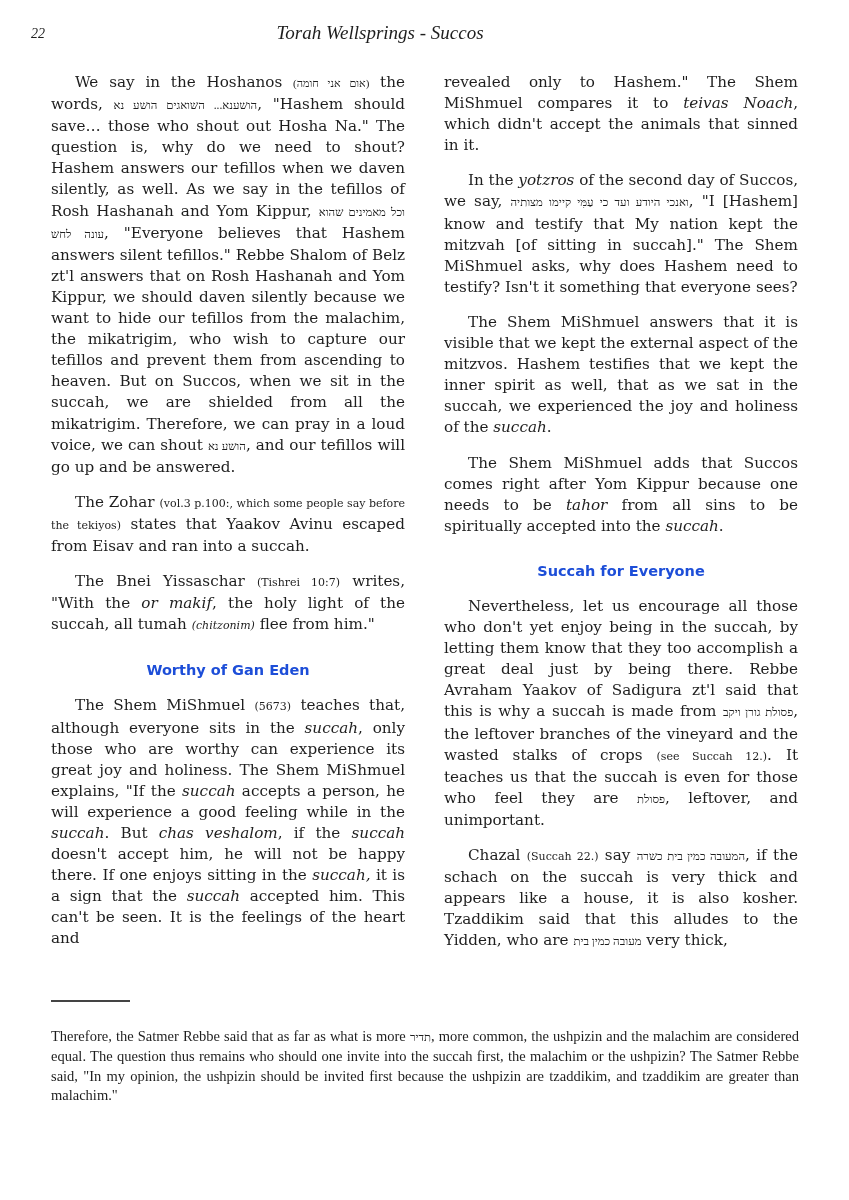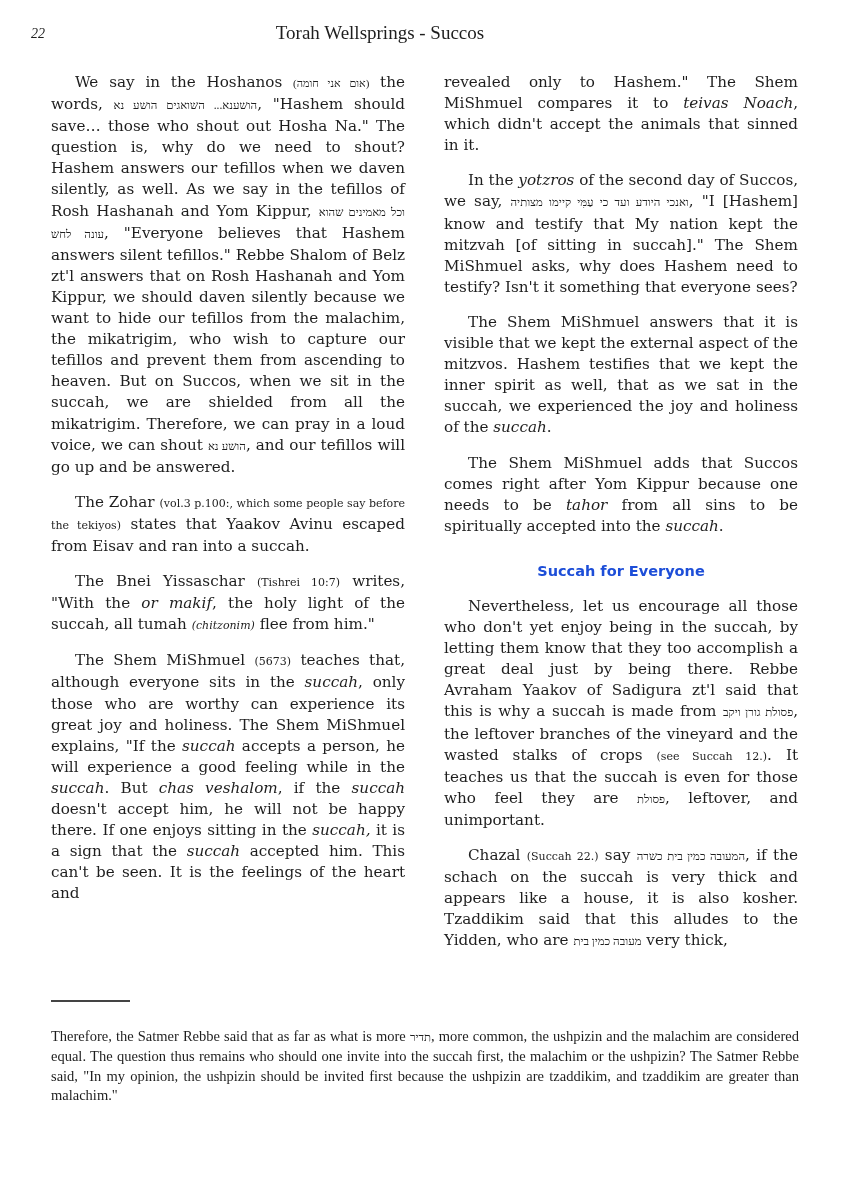--- a/index.html
+++ b/index.html
@@ -1,19 +1,19 @@
 <!DOCTYPE html>
 <html><head>
   <meta charset="utf-8">
   <style>
     html, body { margin: 0; padding: 0; background: #ffffff; }
     body { width: 849px; height: 1200px; position: relative; overflow: hidden; color: #1e1e1e; font-family: "DejaVu Serif", serif; }
     .header { position: absolute; top: 0; left: 0; width: 760px; height: 40px; }
     .page-num { position: absolute; left: 31px; top: 26px; font-style: italic; font-size: 14px; font-family: "Liberation Serif", serif; }
-    .running-title { position: absolute; left: 0; right: 0; top: 22px; text-align: center; font-size: 19px; font-family: "Liberation Serif", serif; }
+    .running-title { position: absolute; left: 0; right: 0; top: 22px; text-align: center; font-style: italic; font-size: 19px; font-family: "Liberation Serif", serif; }
     .col { position: absolute; top: 72px; width: 354px; font-size: 15.2px; line-height: 21.1px; text-align: justify; }
     .col.left { left: 51px; }
     .col.right { left: 444px; }
     p { margin: 0 0 14px 0; text-indent: 24px; }
     p.cont { text-indent: 0; }
     .he { font-family: Liberation Serif, serif; font-size: 11.5px; }
     .small { font-size: 11px; }
     i { font-style: italic; }
     h3 { font-family: "DejaVu Sans", sans-serif; font-weight: bold; font-size: 14.5px; text-align: center; margin: 24px 0 14px 0; color: #1d4ed8; }
     .rule { position: absolute; left: 51px; top: 1000px; width: 79px; height: 1.5px; background: #444; }
@@ -28,20 +28,21 @@
   <div class="running-title">Torah Wellsprings - Succos</div>
 </div>
 
 <div class="col left">
   <p><span>We say in the Hoshanos </span><span class="he small">(אום אני חומה)</span><span> the words, </span><span class="he" dir="rtl">הושענא... השואגים הושע נא</span><span>, "Hashem should save… those who shout out Hosha Na." The question is, why do we need to shout? Hashem answers our tefillos when we daven silently, as well. As we say in the tefillos of Rosh Hashanah and Yom Kippur, </span><span class="he" dir="rtl">וכל מאמינים שהוא עונה לחש</span><span>, "Everyone believes that Hashem answers silent tefillos." Rebbe Shalom of Belz zt'l answers that on Rosh Hashanah and Yom Kippur, we should daven silently because we want to hide our tefillos from the malachim, the mikatrigim, who wish to capture our tefillos and prevent them from ascending to heaven. But on Succos, when we sit in the succah, we are shielded from all the mikatrigim. Therefore, we can pray in a loud voice, we can shout </span><span class="he" dir="rtl">הושע נא</span><span>, and our tefillos will go up and be answered.</span></p>
 
   <p><span>The Zohar </span><span class="small">(vol.3 p.100:, which some people say before the tekiyos)</span><span> states that Yaakov Avinu escaped from Eisav and ran into a succah.</span></p>
 
   <p><span>The Bnei Yissaschar </span><span class="small">(Tishrei 10:7)</span><span> writes, "With the </span><i>or makif</i><span>, the holy light of the succah, all tumah </span><i class="small">(chitzonim)</i><span> flee from him."</span></p>
 
+  <h3>Worthy of Gan Eden</h3>
 
   <p><span>The Shem MiShmuel </span><span class="small">(5673)</span><span> teaches that, although everyone sits in the </span><i>succah</i><span>, only those who are worthy can experience its great joy and holiness. The Shem MiShmuel explains, "If the </span><i>succah</i><span> accepts a person, he will experience a good feeling while in the </span><i>succah</i><span>. But </span><i>chas veshalom</i><span>, if the </span><i>succah</i><span> doesn't accept him, he will not be happy there. If one enjoys sitting in the </span><i>succah,</i><span> it is a sign that the </span><i>succah</i><span> accepted him. This can't be seen. It is the feelings of the heart and</span></p>
 </div>
 
 <div class="col right">
   <p class="cont"><span>revealed only to Hashem." The Shem MiShmuel compares it to </span><i>teivas Noach</i><span>, which didn't accept the animals that sinned in it.</span></p>
 
   <p><span>In the </span><i>yotzros</i><span> of the second day of Succos, we say, </span><span class="he" dir="rtl">ואנכי היודע ועד כי עַמִּי קיימו מצותיה</span><span>, "I [Hashem] know and testify that My nation kept the mitzvah [of sitting in succah]." The Shem MiShmuel asks, why does Hashem need to testify? Isn't it something that everyone sees?</span></p>
 
   <p><span>The Shem MiShmuel answers that it is visible that we kept the external aspect of the mitzvos. Hashem testifies that we kept the inner spirit as well, that as we sat in the succah, we experienced the joy and holiness of the </span><i>succah</i><span>.</span></p>

